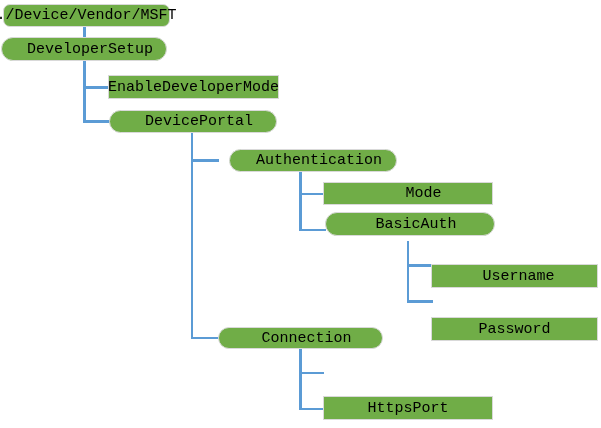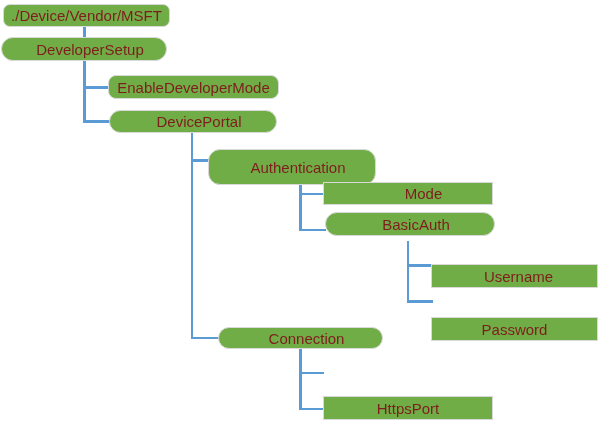--- a/index.html
+++ b/index.html
@@ -13,28 +13,29 @@
     width: 601px;
     height: 428px;
     background: #ffffff;
     overflow: hidden;
   }
   .node {
     position: absolute;
     box-sizing: border-box;
     background: #70AD47;
     border: 1.7px solid #D9D9D9;
-    color: #7f1d1d;
+    color: #000000;
     font-size: 15px;
     text-align: center;
     display: flex;
     align-items: center;
     justify-content: center;
     white-space: nowrap;
     line-height: 1;
+    font-family: Liberation Mono, monospace;
   }
   .node.root { border-radius: 7px; }
   .node.pill { border-radius: 12px; padding-left: 12px; }
   .node.rect { border-radius: 0; }
   .line {
     position: absolute;
     background: #5B9BD5;
   }
   .line.v { width: 2.5px; }
   .line.h { height: 2.5px; }
@@ -62,25 +63,25 @@
   <div class="line h" style="left:406.5px; top:300px; width:26px;"></div>
 
   <div class="line v" style="left:299px; top:348px; height:61px;"></div>
   <div class="line h" style="left:299px; top:371.5px; width:25px;"></div>
   <div class="line h" style="left:299px; top:407.5px; width:25px;"></div>
 
   <div class="node root" style="left:3px; top:4px; width:167px; height:23px;">./Device/Vendor/MSFT</div>
 
   <div class="node pill" style="left:1px; top:37px; width:166px; height:24px;">DeveloperSetup</div>
 
-  <div class="node rect" style="left:108px; top:75px; width:171px; height:24px;border-radius:8px;">EnableDeveloperMode</div>
+  <div class="node rect" style="left:108px; top:75px; width:171px; height:24px;">EnableDeveloperMode</div>
 
   <div class="node pill" style="left:109px; top:110px; width:168px; height:23px;">DevicePortal</div>
 
-  <div class="node pill" style="left:208px; top:149px; width:168px; height:36px;">Authentication</div>
+  <div class="node pill" style="left:229px; top:149px; width:168px; height:23px;">Authentication</div>
 
   <div class="node rect" style="left:323px; top:182px; width:170px; height:23px;padding-left:31px;">Mode</div>
 
   <div class="node pill" style="left:325px; top:212px; width:170px; height:24px;">BasicAuth</div>
 
   <div class="node rect" style="left:431px; top:264px; width:167px; height:24px;padding-left:8px;">Username</div>
 
   <div class="node rect" style="left:431px; top:289px; width:167px; height:24px;margin-top:28px;">Password</div>
 
   <div class="node pill" style="left:218px; top:327px; width:165px; height:22px;">Connection</div>

